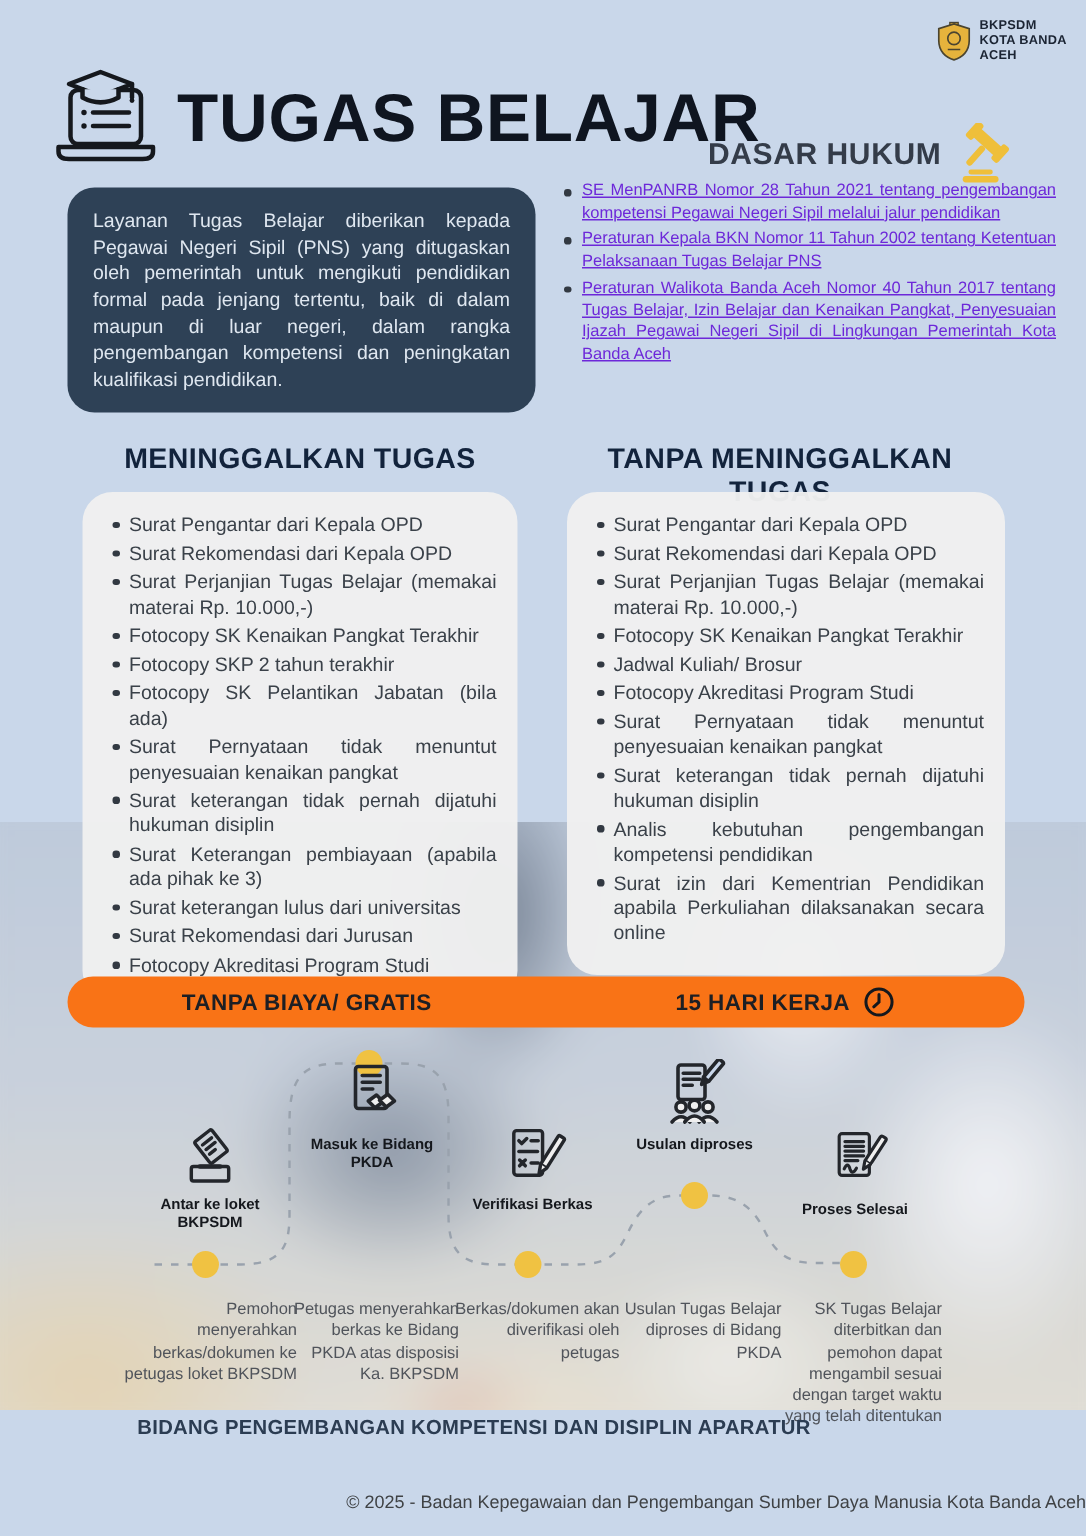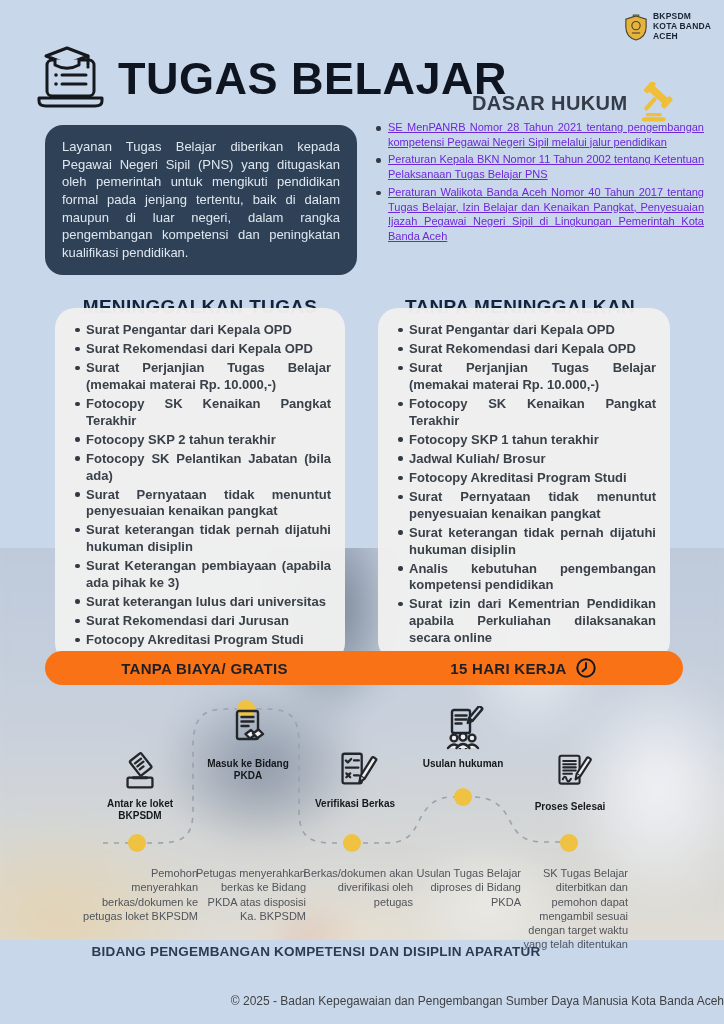--- a/index.html
+++ b/index.html
@@ -48,24 +48,23 @@
   .legal li::before, .req li::before {
     content:""; position:absolute; left:4px; top:6px;
     width:4.5px; height:4.5px; border-radius:50%; background:#323942;
   }
 
   
   .col-head { position:absolute; top:296px; text-align:center; font-size:19px; font-weight:800; color:#12233c; letter-spacing:.3px; z-index:2; }
   .col-head.left { left:50px; width:300px; }
   .col-head.right { left:370px; width:300px; }
   .card {
-    position:absolute; top:308px; z-index:2;
+    position:absolute; top:328px; z-index:2;
     background:rgba(239,239,240,.97); border-radius:20px;
     padding:14px 14px 12px 16px;
-    font-weight:bold;
   }
   .card.left { left:55px; width:290px; min-height:315px; }
   .card.right { left:378px; width:292px; min-height:322px; }
   .req { list-style:none; }
   .req li {
     position:relative; padding-left:15px; margin-bottom:2.5px;
     font-size:13px; line-height:1.28; color:#3a4149; text-align:justify;
   }
   .req li::before { top:5.5px; }
 
@@ -177,21 +176,20 @@
       <li>Fotocopy Akreditasi Program Studi</li>
     </ul>
   </div>
 
   <div class="card right">
     <ul class="req">
       <li>Surat Pengantar dari Kepala OPD</li>
       <li>Surat Rekomendasi dari Kepala OPD</li>
       <li>Surat Perjanjian Tugas Belajar (memakai materai Rp. 10.000,-)</li>
       <li>Fotocopy SK Kenaikan Pangkat Terakhir</li>
-      <li>Fotocopy SKP 1 tahun terakhir</li>
       <li>Jadwal Kuliah/ Brosur</li>
       <li>Fotocopy Akreditasi Program Studi</li>
       <li>Surat Pernyataan tidak menuntut penyesuaian kenaikan pangkat</li>
       <li>Surat keterangan tidak pernah dijatuhi hukuman disiplin</li>
       <li>Analis kebutuhan pengembangan kompetensi pendidikan</li>
       <li>Surat izin dari Kementrian Pendidikan apabila Perkuliahan dilaksanakan secara online</li>
     </ul>
   </div>
 
   <div class="banner">
@@ -275,21 +273,21 @@
           <path d="M34 15 l2.2 4.5 2.3 -4.5"></path>
         </g>
         <circle cx="15" cy="32" r="3.4" fill="#efefef"></circle>
         <circle cx="33" cy="32" r="3.4" fill="#efefef"></circle>
         <path d="M9 42 q6 -7 12 0" fill="#efefef"></path>
         <path d="M27 42 q6 -7 12 0" fill="#efefef"></path>
         <circle cx="24" cy="31" r="3.6" fill="#efefef"></circle>
         <path d="M17.5 42 q6.5 -8 13 0" fill="#efefef"></path>
       </svg>
     </span>
-    <div class="label">Usulan hukuman</div>
+    <div class="label">Usulan diproses</div>
   </div>
 
   <div class="step" style="left:510px; top:751px;">
     <span>
       <svg width="46" height="46" viewBox="0 0 48 48" style="margin:0 auto" fill="none" stroke="#23262b" stroke-width="2.2" stroke-linecap="round" stroke-linejoin="round">
         <rect x="13" y="5" width="21" height="29" rx="2"></rect>
         <path d="M17 10.5 h13 M17 13.8 h13 M17 17.1 h13 M17 20.4 h13 M17 23.7 h9"></path>
         <path d="M16.5 29.5 c1.5 -3.5 3 -3.5 4 0 c1 3 2.5 3 4.5 -.5"></path>
         <g transform="rotate(33 36 20)">
           <rect x="33.8" y="5" width="4.6" height="21" rx="1.4" fill="#efefef"></rect>

